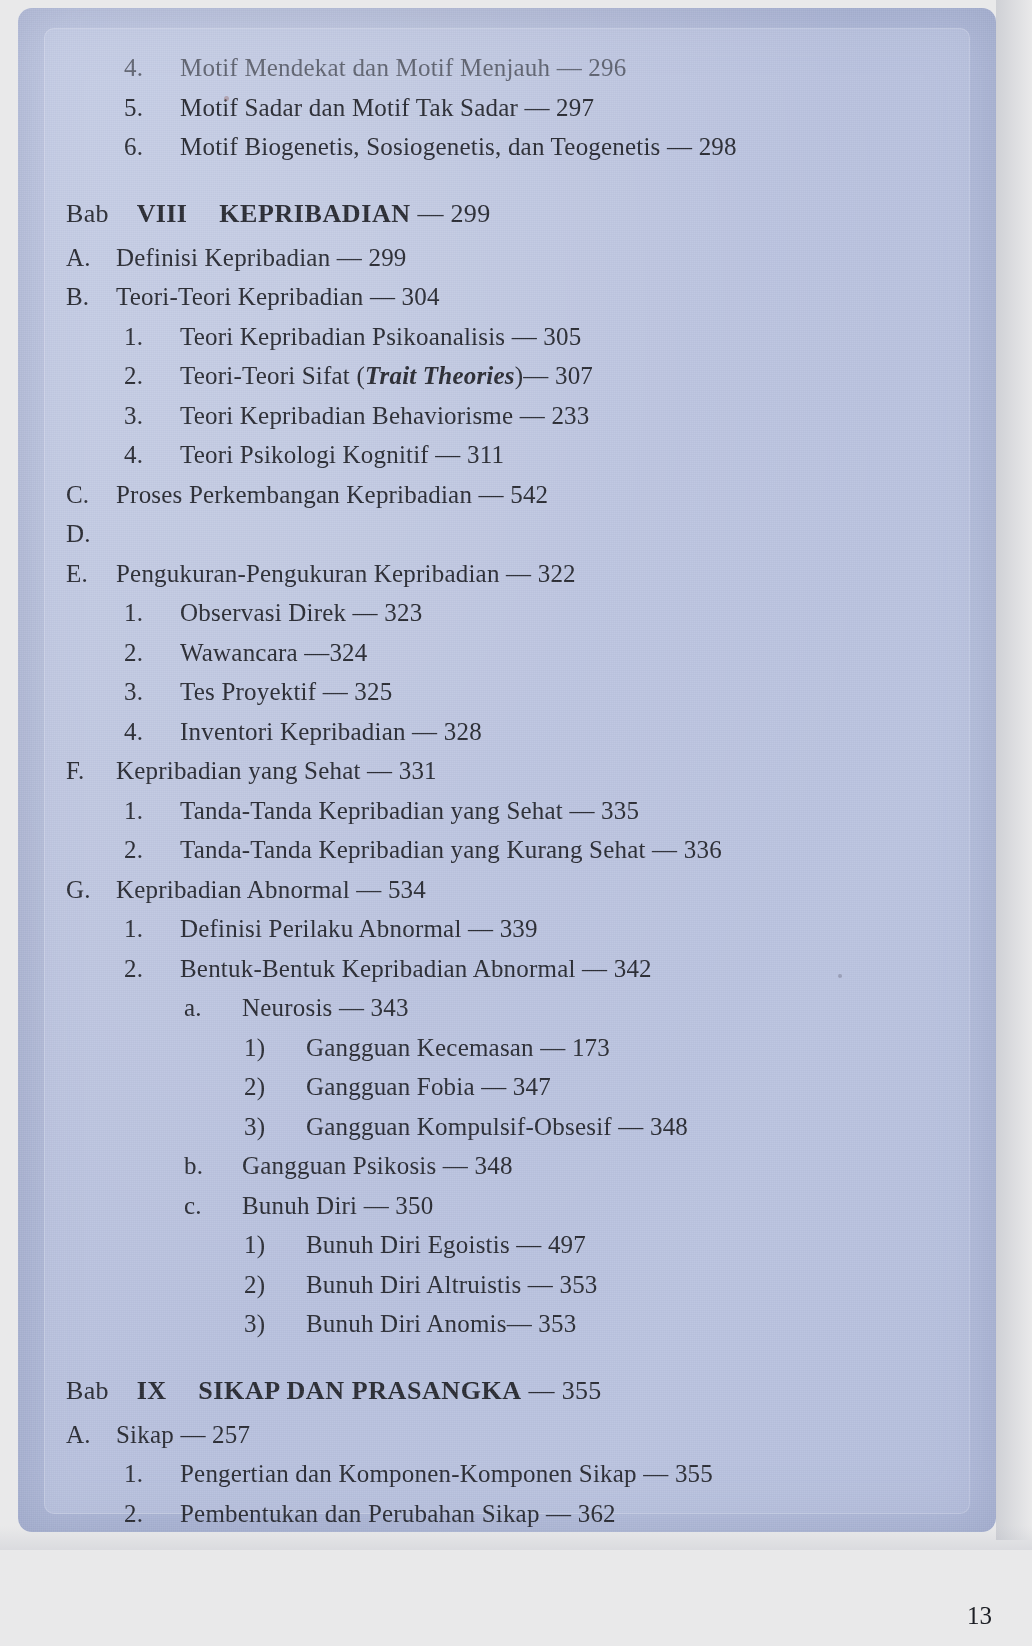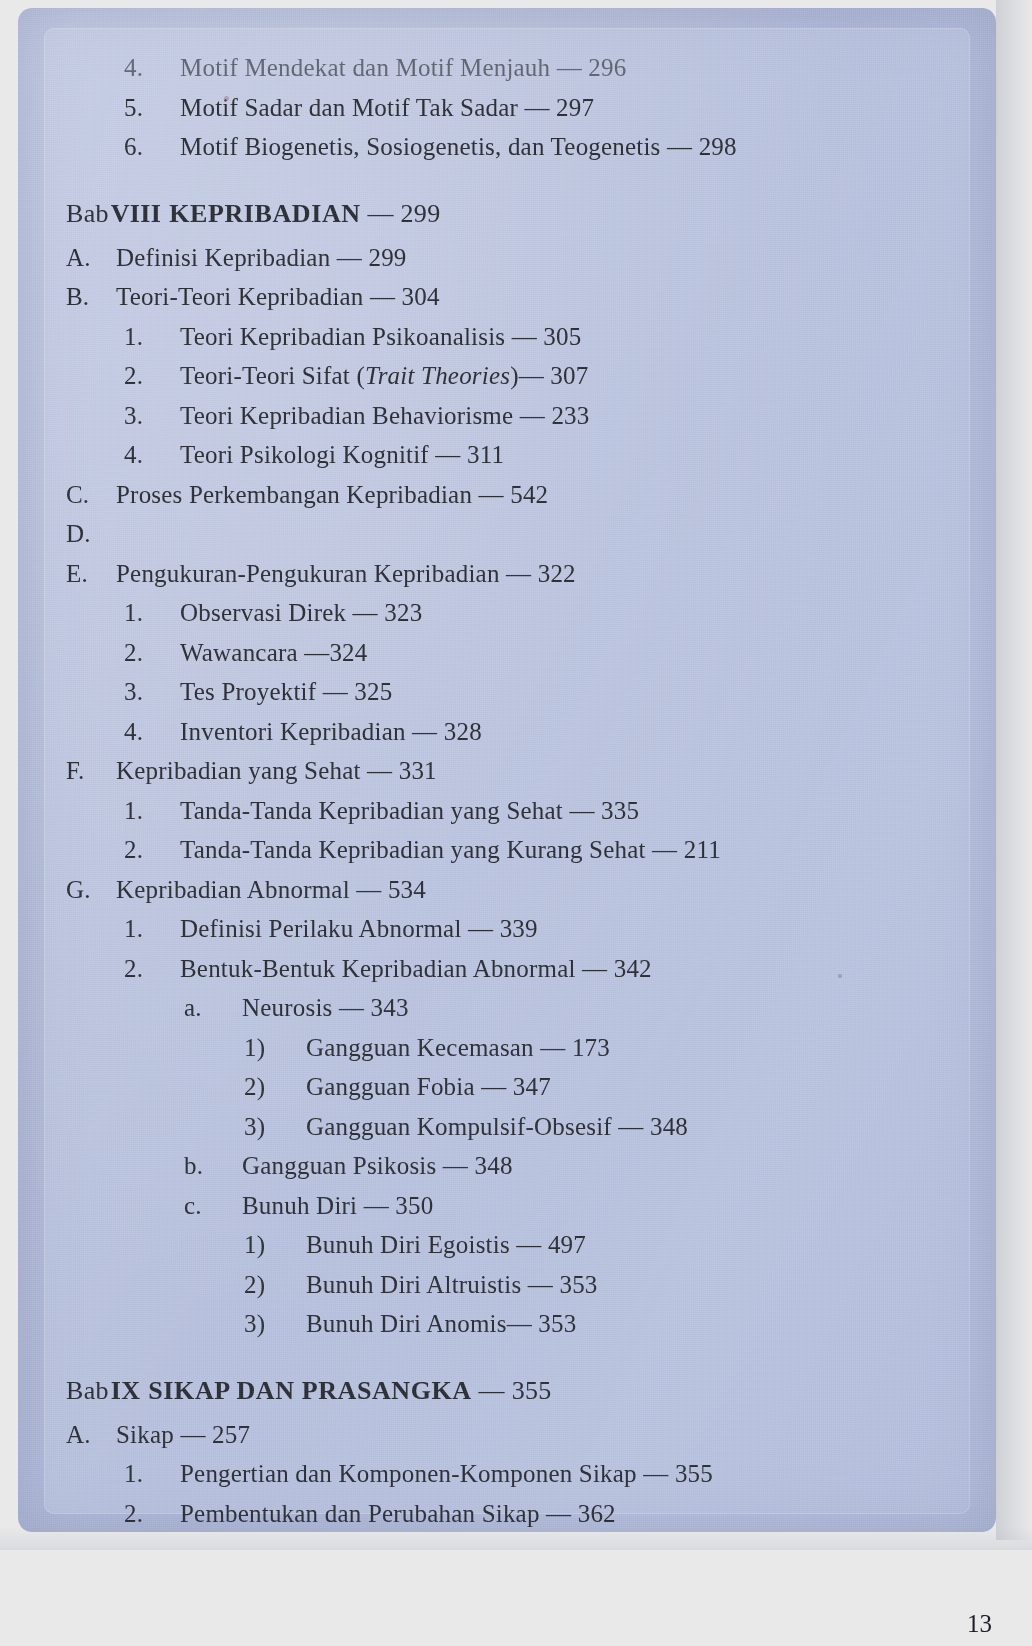--- a/index.html
+++ b/index.html
@@ -104,47 +104,47 @@
   .row .txt {
     flex: 0 1 auto;
   }
 
   
   .lvl-chap { margin-top: 26px; margin-bottom: 4px; }
   .lvl-chap .txt {
     font-size: 26px;
     letter-spacing: 0.3px;
   }
-  .lvl-chap .chapword { margin-right: 2px; }
-  .lvl-chap .chapnum { margin-right: 8px; font-weight: 600; }
+  .lvl-chap .chapword { margin-right: 28px; }
+  .lvl-chap .chapnum { margin-right: 32px; font-weight: 600; }
   .lvl-chap .chaptitle { font-weight: 600; letter-spacing: 0.6px; }
 
   .lvl-a { padding-left: 0px; }
   .lvl-a .marker { width: 50px; }
 
   .lvl-1 { padding-left: 58px; }
   .lvl-1 .marker { width: 56px; }
 
   .lvl-a2 { padding-left: 118px; }
   .lvl-a2 .marker { width: 58px; }
 
   .lvl-n1 { padding-left: 178px; }
   .lvl-n1 .marker { width: 62px; }
 
   .faded {
     color: #3a3d46;
     opacity: 0.72;
   }
 
-  .ital { font-style: italic; }
+  .ital { font-style: italic; font-weight: bold; }
 
   #page-number {
     position: absolute;
     right: 40px;
-    bottom: 8px;
+    bottom: 16px;
     font-size: 25px;
     color: #1d1f25;
     font-family: "Liberation Serif", serif;
   }
 
   
   .speck {
     position: absolute;
     background: rgba(90,90,110,0.35);
     border-radius: 50%;
@@ -227,21 +227,21 @@
         <div class="row lvl-a">
           <span class="marker">F.</span>
           <span class="txt">Kepribadian yang Sehat — 331</span>
         </div>
         <div class="row lvl-1">
           <span class="marker">1.</span>
           <span class="txt">Tanda-Tanda Kepribadian yang Sehat — 335</span>
         </div>
         <div class="row lvl-1">
           <span class="marker">2.</span>
-          <span class="txt">Tanda-Tanda Kepribadian yang Kurang Sehat — 211</span>
+          <span class="txt">Tanda-Tanda Kepribadian yang Kurang Sehat — 336</span>
         </div>
         <div class="row lvl-a">
           <span class="marker">G.</span>
           <span class="txt">Kepribadian Abnormal — 534</span>
         </div>
         <div class="row lvl-1">
           <span class="marker">1.</span>
           <span class="txt">Definisi Perilaku Abnormal — 339</span>
         </div>
         <div class="row lvl-1">

